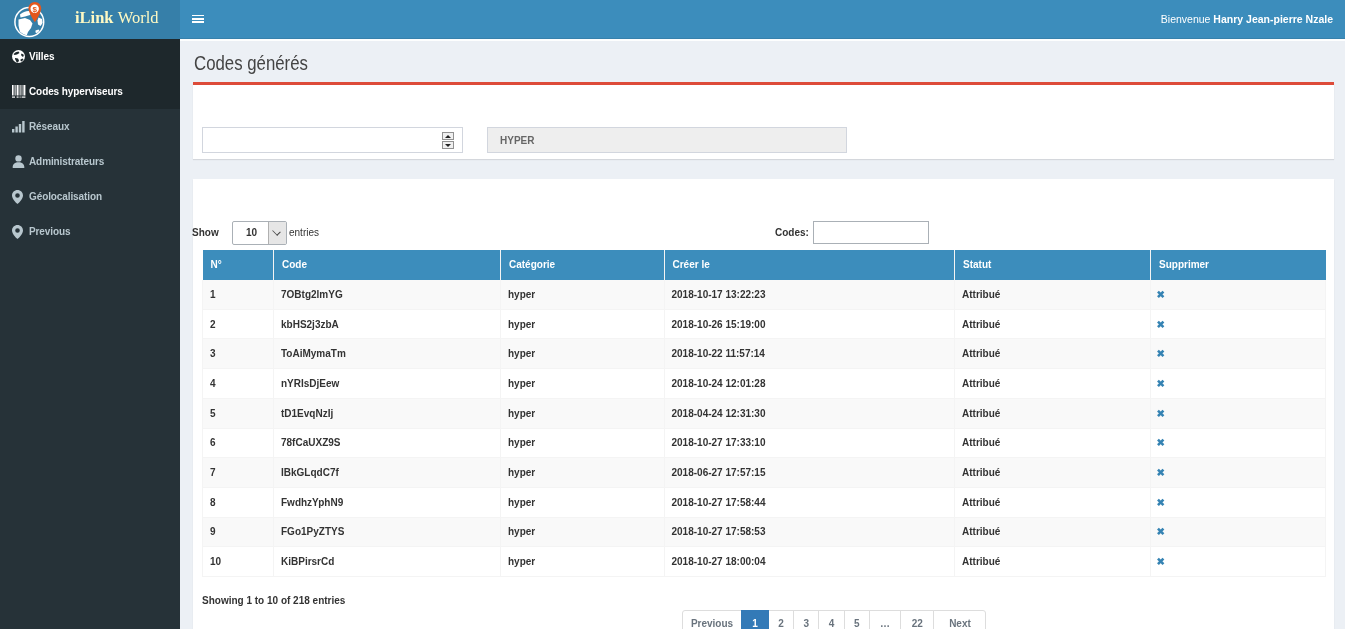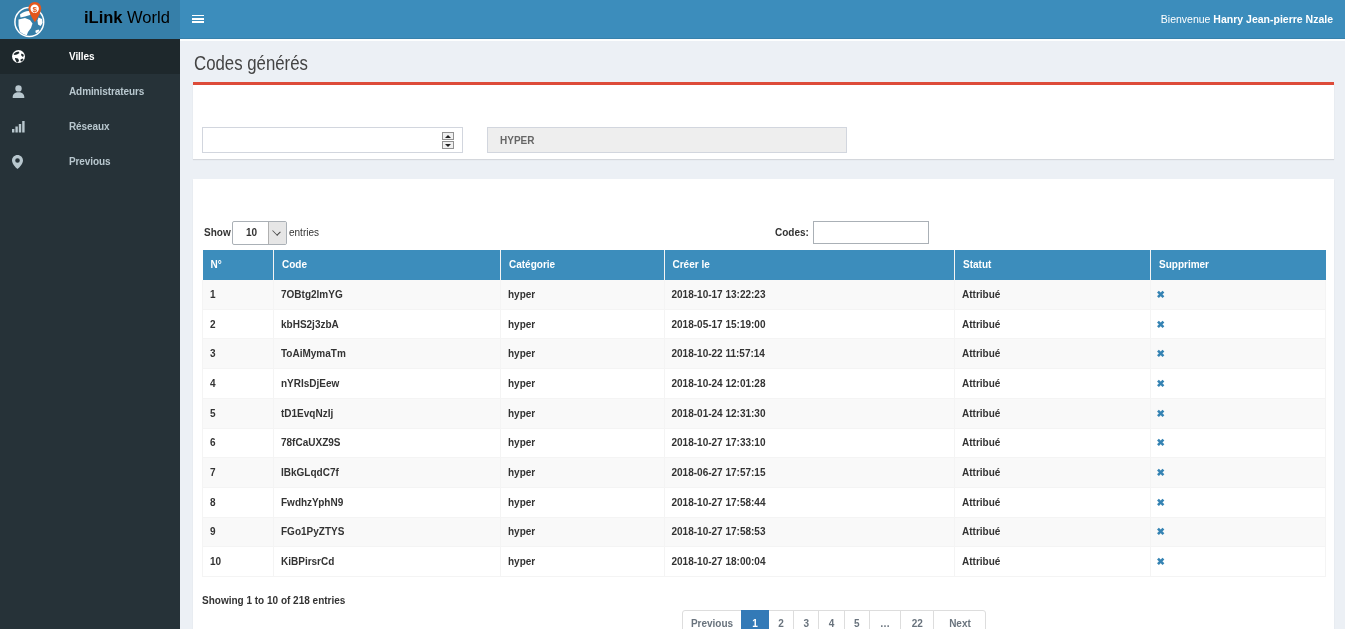--- a/index.html
+++ b/index.html
@@ -4,52 +4,52 @@
 <style>
 * { margin:0; padding:0; box-sizing:border-box; }
 html,body { width:1345px; height:629px; overflow:hidden; }
 body { font-family:"Liberation Sans", sans-serif; background:#ecf0f5; position:relative; }
 #page { position:absolute; top:0; left:0; width:1345px; height:629px; }
 
 
 #navbar { position:absolute; top:0; left:0; width:1345px; height:39px; background:#3c8dbc; border-bottom:1px solid #3781ac; }
 #navline { position:absolute; top:39px; left:180px; width:1165px; height:1.5px; background:#fdfefe; }
 #logo { position:absolute; top:0; left:0; width:180px; height:39px; background:#367fa9; }
-#logotext { position:absolute; left:84px; top:8px; font-size:16.5px; color:#000000; font-weight:bold; }
+#logotext { position:absolute; left:75px; top:8px; font-size:16.5px; color:#fef9c3; font-weight:bold;font-family:Liberation Serif, serif; }
 #logotext span { font-weight:normal; }
 #burger { position:absolute; left:192px; top:14.5px; }
 #burger div { width:11.5px; height:1.8px; background:#fff; margin-bottom:1.6px; }
 #welcome { position:absolute; right:12px; top:13px; font-size:10.5px; color:#fff; }
 
 
 #sidebar { position:absolute; top:39px; left:0; width:180px; height:590px; background:#263238; }
 .mi { position:relative; height:35px; line-height:35px; font-size:10px; font-weight:bold; letter-spacing:-0.1px; color:#b8c7ce; }
 .mi.active { background:#1e282c; color:#fff; }
-.mi .txt { position:absolute; left:29px; top:0;margin-left:40px; }
+.mi .txt { position:absolute; left:29px; top:0; }
 .mi svg { position:absolute; left:12px; top:11px; }
 
 
 #title { position:absolute; left:194px; top:51px; font-size:21px; color:#444; transform:scaleX(0.8); transform-origin:0 0; white-space:nowrap; }
 
 
 #box1 { position:absolute; left:193px; top:82px; width:1141px; height:77px; background:#fff; border-top:3px solid #dd4b39; box-shadow:0 1px 1px rgba(0,0,0,0.1); }
 #numinput { position:absolute; left:202px; top:127px; width:261px; height:26px; background:#fff; border:1px solid #d2d6de; }
 #spinner { position:absolute; left:442px; top:132px; width:11.5px; height:17px; }
 #spinner .sb { position:absolute; left:0; width:11.5px; height:8px; background:#f0f0f0; border:1px solid #919191; }
 #spinner .up { top:0; }
 #spinner .dn { top:8.5px; }
 #spinner .tri { position:absolute; left:2.2px; width:0; height:0; }
 #spinner .up .tri { top:2.2px; border-left:3.4px solid transparent; border-right:3.4px solid transparent; border-bottom:3.4px solid #222; }
 #spinner .dn .tri { top:2.4px; border-left:3.4px solid transparent; border-right:3.4px solid transparent; border-top:3.4px solid #222; }
 #hyper { position:absolute; left:487px; top:127px; width:360px; height:26px; background:#eee; border:1px solid #d2d6de; line-height:26px; padding-left:12px; font-size:10px; font-weight:bold; color:#666; }
 #genbtn { position:absolute; left:871px; top:127px; width:455px; height:27px; background:#dd4b39; border:1px solid #d73925; border-radius:3px; color:#fff; font-size:10.5px; font-weight:bold; text-align:center; line-height:26px; }
 
 
 #box2 { position:absolute; left:193px; top:179px; width:1141px; height:450px; background:#fff; box-shadow:0 1px 1px rgba(0,0,0,0.1); }
-#showlbl { position:absolute; left:204px; top:226.5px; font-size:10px; font-weight:bold; color:#333;text-align:center; }
+#showlbl { position:absolute; left:192px; top:226.5px; font-size:10px; font-weight:bold; color:#333;text-align:center; }
 #lensel { position:absolute; left:231.5px; top:221px; width:55px; height:23.5px; background:#fff; border:1px solid #aab0b6; border-radius:2px; }
 #lensel .val { position:absolute; left:0; top:0; width:38px; text-align:center; line-height:21.5px; font-size:10px; font-weight:bold; color:#333; }
 #lensel .arr { position:absolute; right:0; top:0; width:17.5px; height:21.5px; background:#e6e6e6; border-left:1px solid #b0b0b0; }
 #lensel .chev { position:absolute; left:4.2px; top:6px; width:7px; height:7px; border-right:1.4px solid #444; border-bottom:1.4px solid #444; transform:rotate(45deg) scale(1,0.72); transform-origin:center; }
 #entlbl { position:absolute; left:289px; top:226.5px; font-size:10px; font-weight:normal; color:#333; }
 #searchlbl { position:absolute; left:775px; top:227px; font-size:10px; font-weight:bold; color:#333; }
 #searchbox { position:absolute; left:813px; top:221px; width:116px; height:23px; background:#fff; border:1px solid #aab0b6; }
 
 
 #tbl { position:absolute; left:202px; top:249.6px; width:1123px; border-collapse:collapse; table-layout:fixed; }
@@ -102,39 +102,62 @@
 
   <div id="sidebar">
     <div style="height:0px;"></div>
     <div class="mi active">
       <svg width="13" height="13" viewBox="0 0 13 13">
           <circle cx="6.5" cy="6.5" r="6.5" fill="#fff"></circle>
           <path d="M1.5 4 q2-2.5 5-2.5 l1 1.5 -2.5 1.5 -2.5 0.5 z M3 8 l3 0.5 1 2 -1 2 -1.5-0.5 -1.5-3 z M8.5 9.5 l2-1 1 1 -1.8 2 -1.2-0.7 z M9.5 3.5 l2 1 0.3 1.8 -1.5 0.5 -1.3-1.8 z" fill="#1e282c"></path>
         </svg>
       <span class="txt">Villes</span>
     </div>
-    <div class="mi">
-      <svg width="13" height="13" viewBox="0 0 13 13">
-          <g fill="#b8c7ce">
-            <circle cx="6.5" cy="3.4" r="3.2"></circle>
-            <path d="M6.5 7.2 c-3.4 0-5.8 2.1-5.8 4.6 l0 1.2 11.6 0 0-1.2 c0-2.5-2.4-4.6-5.8-4.6 z"></path>
+    <div class="mi active">
+      <svg width="14" height="13" viewBox="0 0 14 13">
+          <g fill="#fff">
+            <rect x="0" y="0" width="1.6" height="10.5"></rect>
+            <rect x="2.6" y="0" width="1" height="10.5"></rect>
+            <rect x="4.6" y="0" width="2" height="10.5"></rect>
+            <rect x="7.6" y="0" width="1" height="10.5"></rect>
+            <rect x="9.6" y="0" width="0.8" height="10.5"></rect>
+            <rect x="11.4" y="0" width="2" height="10.5"></rect>
+            <rect x="0" y="11.5" width="3" height="1.2"></rect>
+            <rect x="4.6" y="11.5" width="2" height="1.2"></rect>
+            <rect x="7.6" y="11.5" width="1" height="1.2"></rect>
+            <rect x="9.6" y="11.5" width="3.8" height="1.2"></rect>
           </g>
         </svg>
-      <span class="txt">Administrateurs</span>
+      <span class="txt">Codes hyperviseurs</span>
     </div>
     <div class="mi">
       <svg width="13" height="13" viewBox="0 0 13 13">
           <g fill="#b8c7ce">
             <rect x="0" y="9" width="2.4" height="3.5"></rect>
             <rect x="3.4" y="6.5" width="2.4" height="6"></rect>
             <rect x="6.8" y="4" width="2.4" height="8.5"></rect>
             <rect x="10.2" y="1" width="2.4" height="11.5"></rect>
           </g>
         </svg>
       <span class="txt">Réseaux</span>
+    </div>
+    <div class="mi">
+      <svg width="13" height="13" viewBox="0 0 13 13">
+          <g fill="#b8c7ce">
+            <circle cx="6.5" cy="3.4" r="3.2"></circle>
+            <path d="M6.5 7.2 c-3.4 0-5.8 2.1-5.8 4.6 l0 1.2 11.6 0 0-1.2 c0-2.5-2.4-4.6-5.8-4.6 z"></path>
+          </g>
+        </svg>
+      <span class="txt">Administrateurs</span>
+    </div>
+    <div class="mi">
+      <svg width="11" height="14" viewBox="0 0 11 14">
+          <path d="M5.5 0 C2.46 0 0 2.46 0 5.5 c0 4.1 5.5 8.5 5.5 8.5 s5.5-4.4 5.5-8.5 C11 2.46 8.54 0 5.5 0 z m0 7.8 a2.3 2.3 0 1 1 0-4.6 a2.3 2.3 0 0 1 0 4.6 z" fill="#b8c7ce"></path>
+        </svg>
+      <span class="txt">Géolocalisation</span>
     </div>
     <div class="mi">
       <svg width="11" height="14" viewBox="0 0 11 14">
           <path d="M5.5 0 C2.46 0 0 2.46 0 5.5 c0 4.1 5.5 8.5 5.5 8.5 s5.5-4.4 5.5-8.5 C11 2.46 8.54 0 5.5 0 z m0 7.8 a2.3 2.3 0 1 1 0-4.6 a2.3 2.3 0 0 1 0 4.6 z" fill="#b8c7ce"></path>
         </svg>
       <span class="txt">Previous</span>
     </div>
   </div>
 
   <div id="title">Codes générés</div>
@@ -187,21 +210,21 @@
           <td>7OBtg2lmYG</td>
           <td>hyper</td>
           <td>2018-10-17 13:22:23</td>
           <td>Attribué</td>
           <td class="x">✖</td>
         </tr>
       <tr>
           <td>2</td>
           <td>kbHS2j3zbA</td>
           <td>hyper</td>
-          <td>2018-05-17 15:19:00</td>
+          <td>2018-10-26 15:19:00</td>
           <td>Attribué</td>
           <td class="x">✖</td>
         </tr>
       <tr class="odd">
           <td>3</td>
           <td>ToAiMymaTm</td>
           <td>hyper</td>
           <td>2018-10-22 11:57:14</td>
           <td>Attribué</td>
           <td class="x">✖</td>
@@ -211,21 +234,21 @@
           <td>nYRIsDjEew</td>
           <td>hyper</td>
           <td>2018-10-24 12:01:28</td>
           <td>Attribué</td>
           <td class="x">✖</td>
         </tr>
       <tr class="odd">
           <td>5</td>
           <td>tD1EvqNzIj</td>
           <td>hyper</td>
-          <td>2018-01-24 12:31:30</td>
+          <td>2018-04-24 12:31:30</td>
           <td>Attribué</td>
           <td class="x">✖</td>
         </tr>
       <tr>
           <td>6</td>
           <td>78fCaUXZ9S</td>
           <td>hyper</td>
           <td>2018-10-27 17:33:10</td>
           <td>Attribué</td>
           <td class="x">✖</td>

